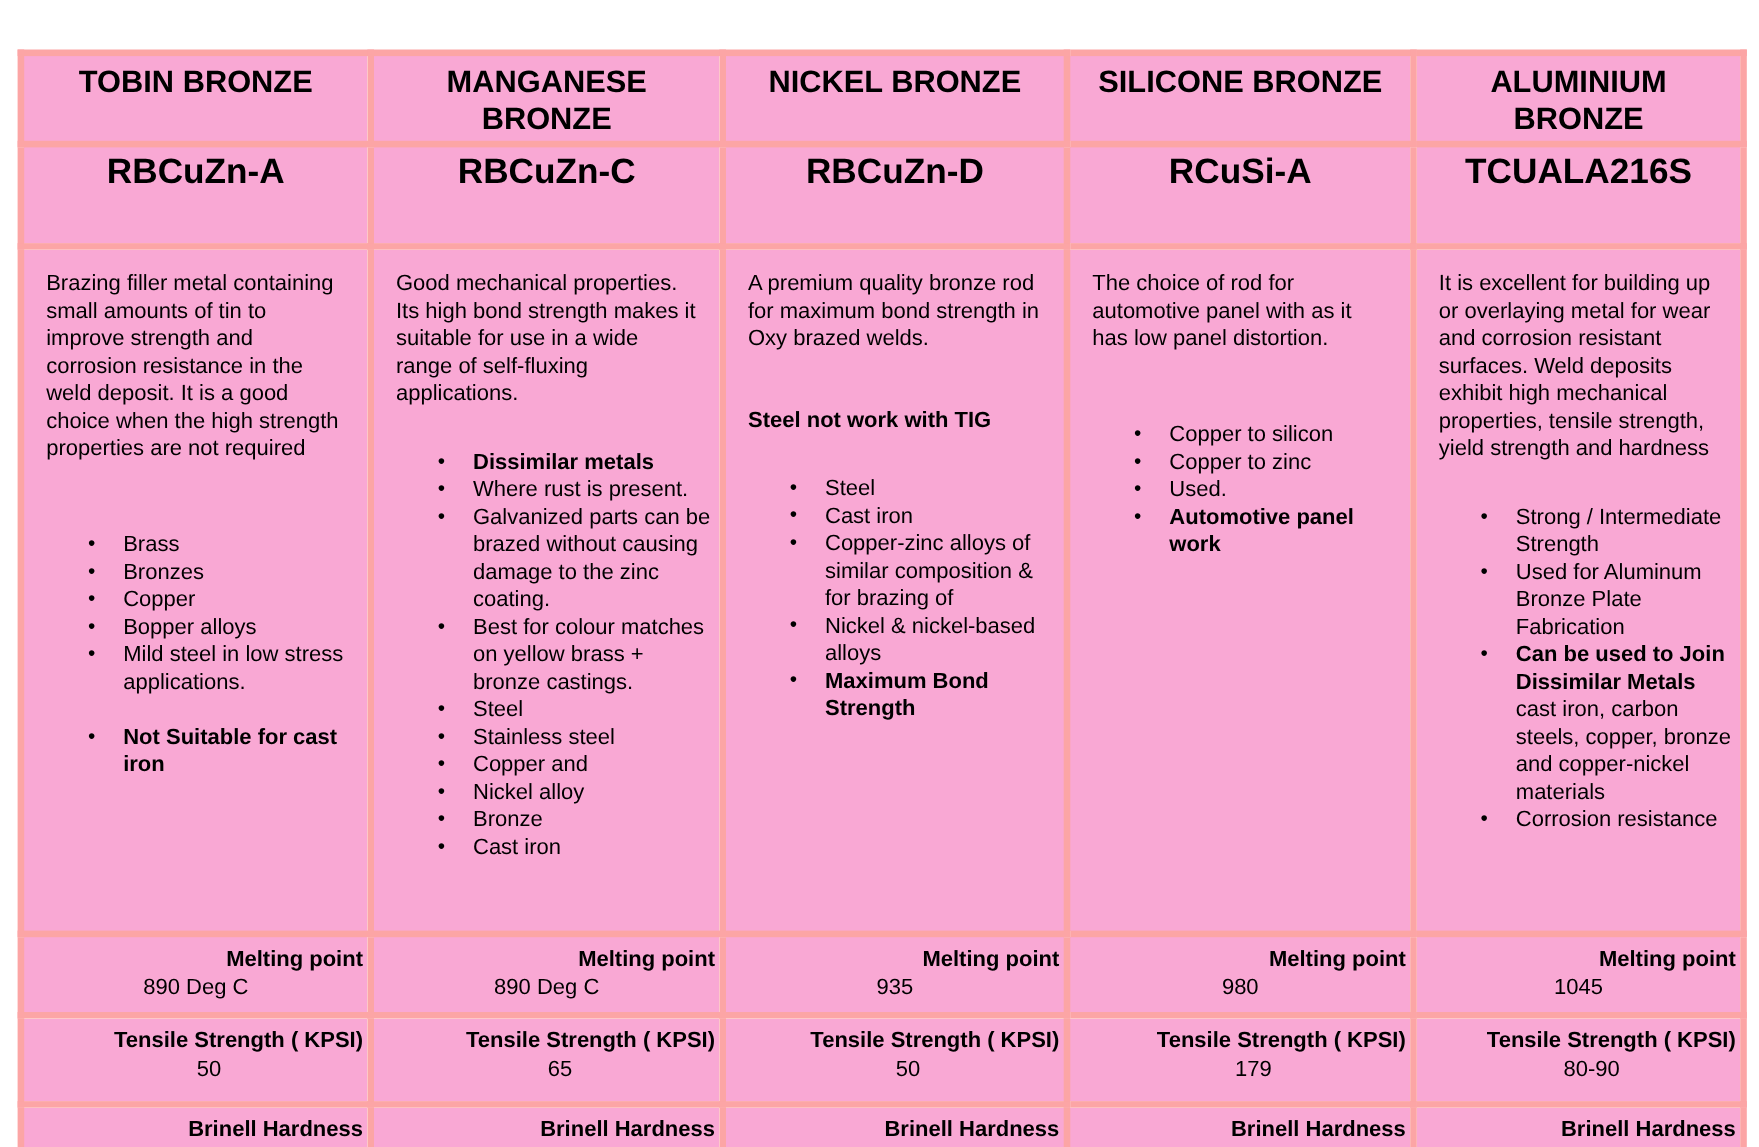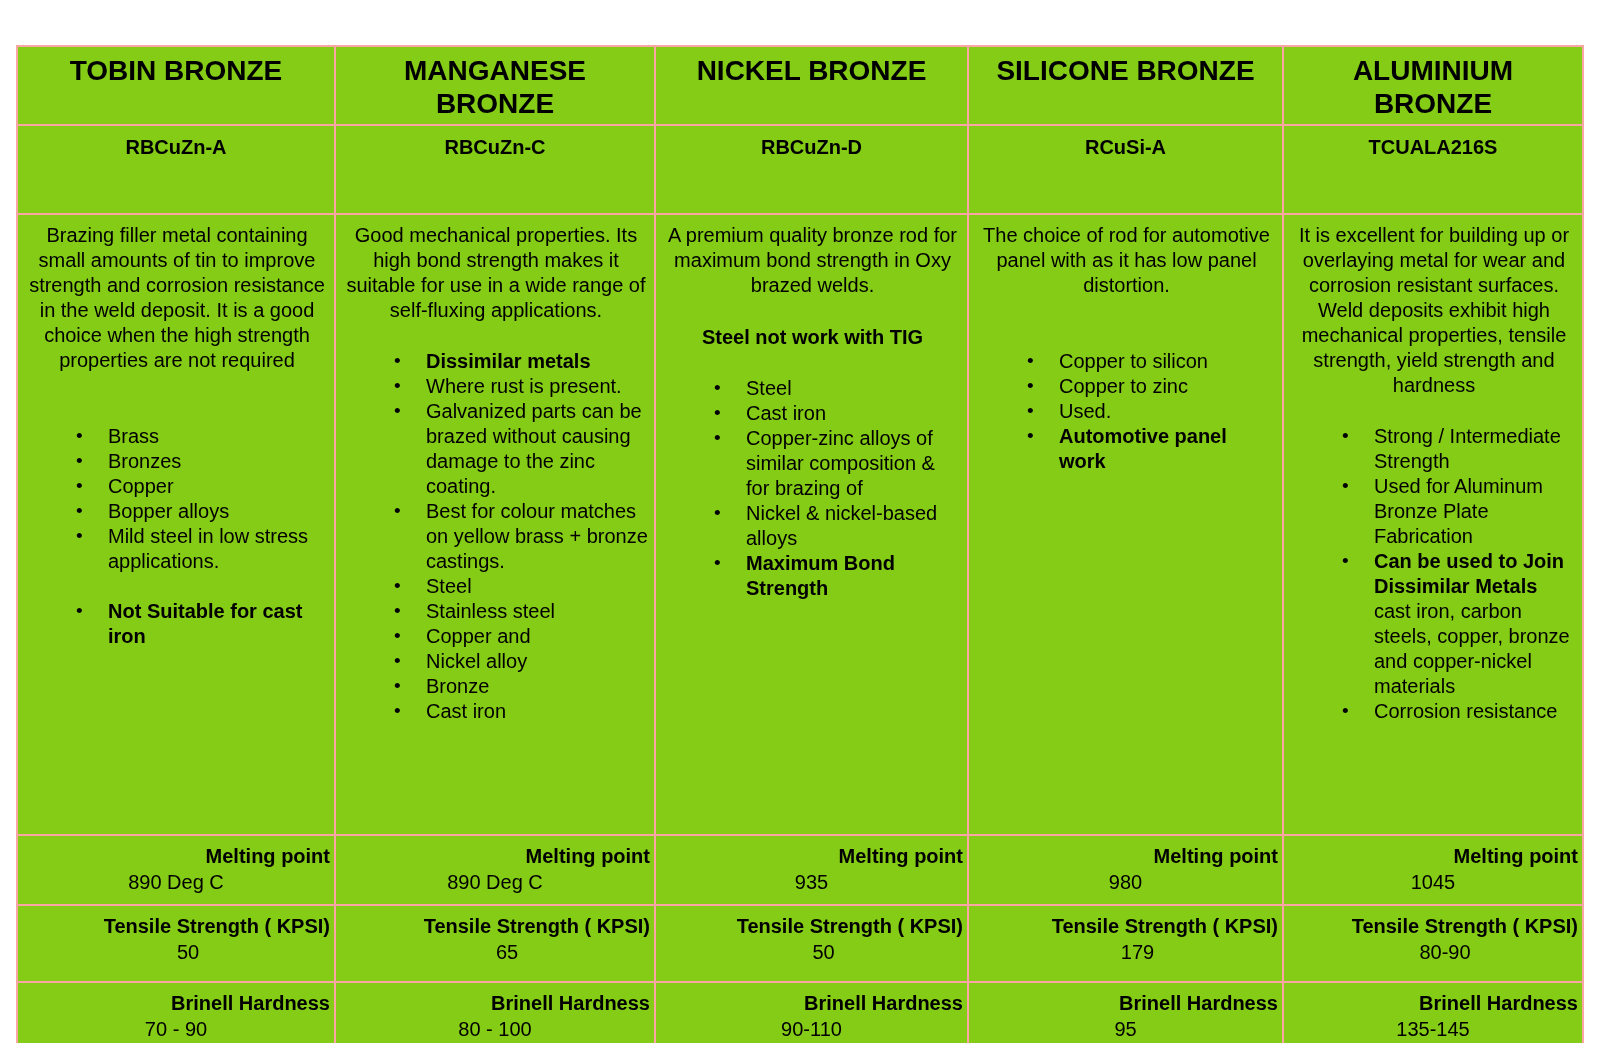--- a/index.html
+++ b/index.html
@@ -18,44 +18,44 @@
   }
   table.compare {
     position: absolute;
     top: 45px;
     left: 16px;
     border-collapse: collapse;
     table-layout: fixed;
     background: #ffffff;
   }
   table.compare td {
-    border: 2px solid #fca5a5;
+    border: 6px solid #fca5a5;
     vertical-align: top;
-    background: #84cc16;
+    background: #f9a8d4;
     overflow: hidden;
   }
   col.c0 { width: 318px; }
   col.c1 { width: 320px; }
   col.c2 { width: 313px; }
   col.c3 { width: 315px; }
   col.c4 { width: 300px; }
 
   tr.row-name td {
     height: 70px;
     text-align: center;
     font-weight: bold;
     font-size: 28px;
     line-height: 33px;
     padding: 7px 6px 0 6px;
   }
   tr.row-code td {
     height: 82px;
     text-align: center;
     font-weight: bold;
-    font-size: 20px;
+    font-size: 32px;
     line-height: 32px;
     padding: 5px 6px 0 6px;
   }
   tr.row-body td {
     height: 612px;
     font-size: 20px;
     line-height: 25px;
     padding: 7px 6px 0 8px;
     text-align: left;
   }
@@ -66,22 +66,21 @@
     padding: 7px 4px 0 4px;
   }
   tr.row-spec.melting td { height: 61px; }
   tr.row-spec.tensile td { height: 68px; padding-left: 28px; }
   tr.row-spec.brinell td { height: 64px; }
 
   .spec-label { font-weight: bold; display: block; text-align: right; }
   .spec-value { font-weight: normal; display: block; }
 
   .body-block p {
-    margin: 1px;
-    text-align: center;
+    margin: 12px;
   }
   .blank-line { height: 25px; }
   .bold { font-weight: bold; }
   ul.bullets {
     list-style: none;
     margin: 0;
     padding: 0 0 0 48px;
   }
   ul.bullets li {
     position: relative;

